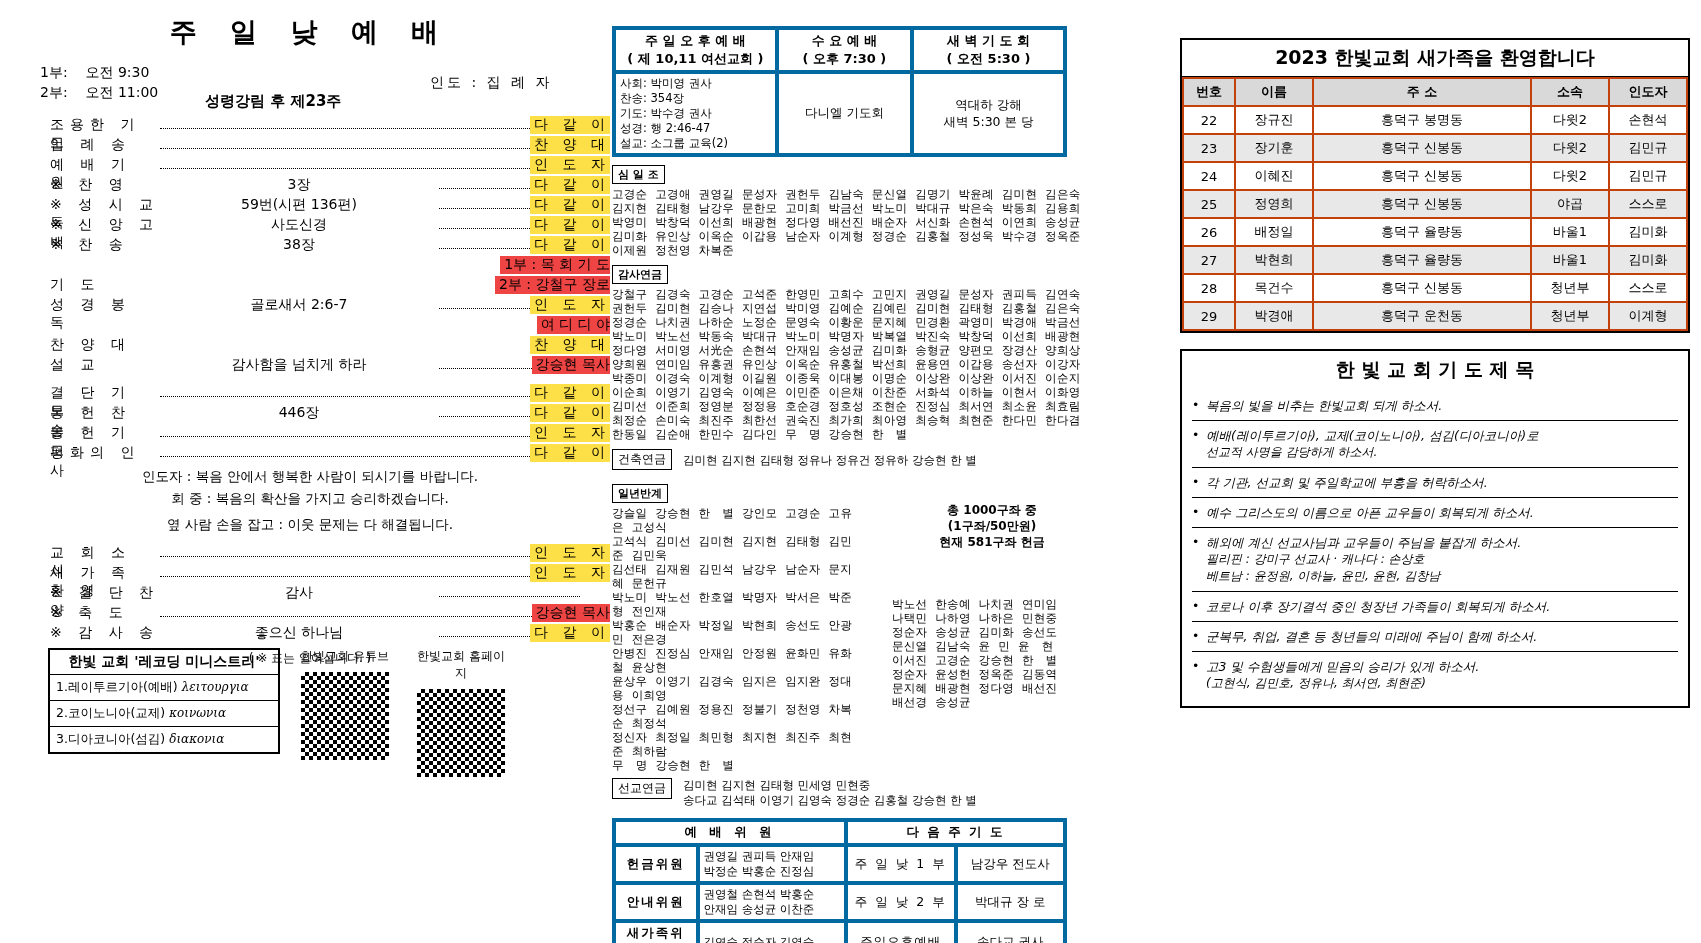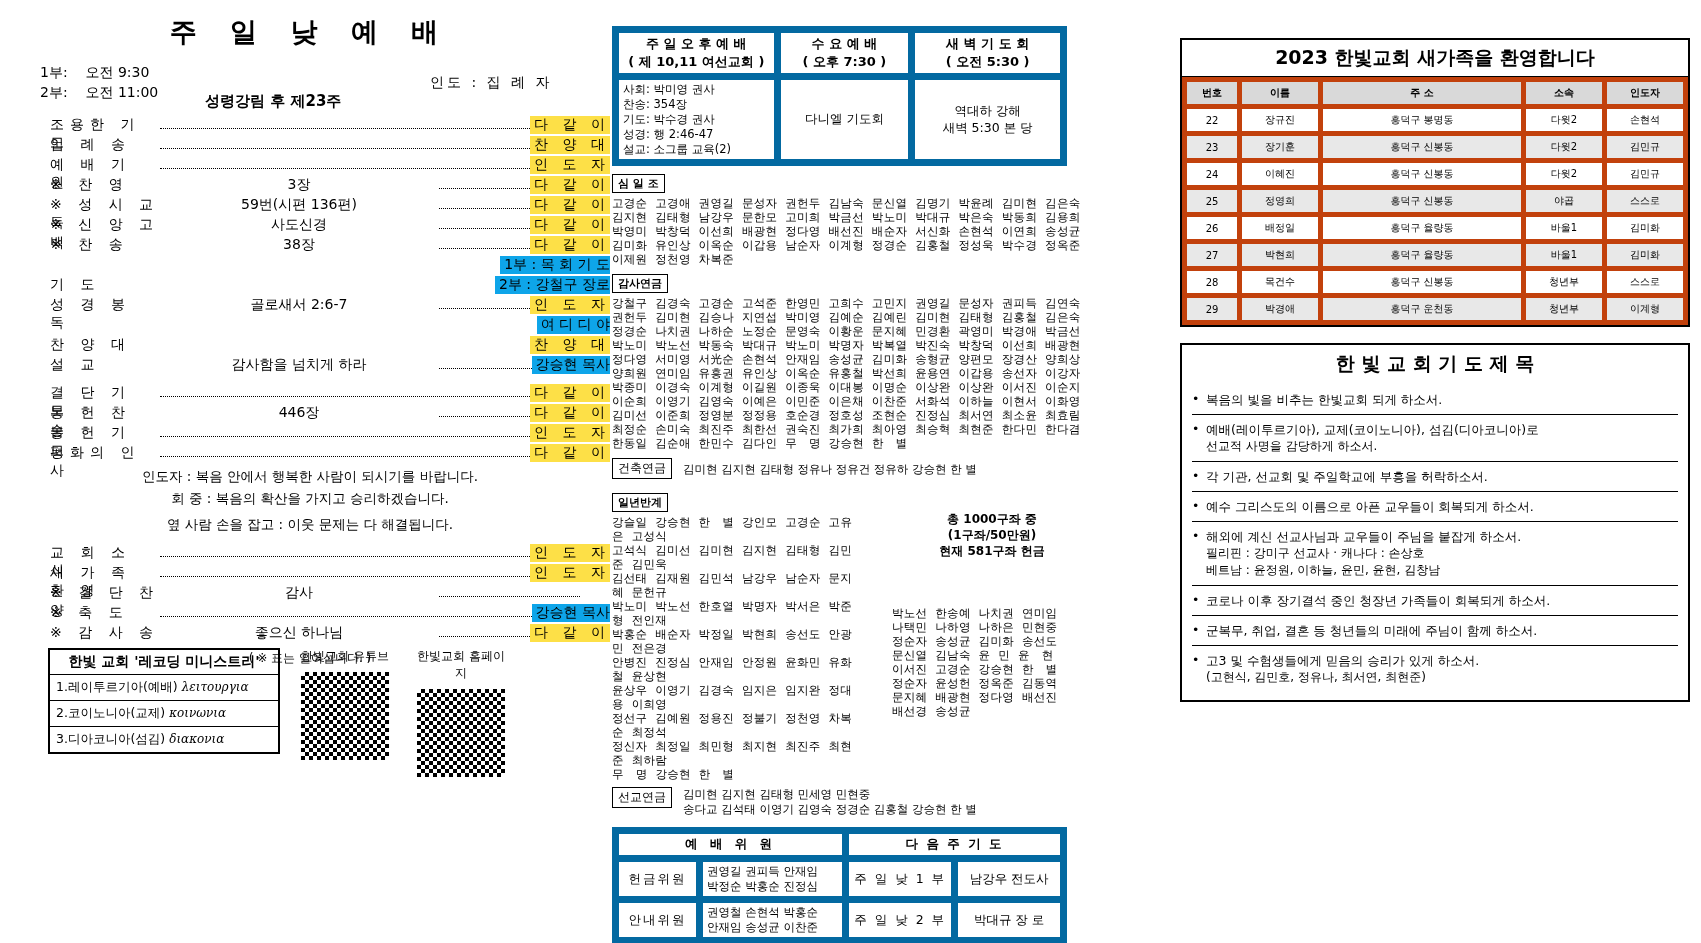--- a/index.html
+++ b/index.html
@@ -25,21 +25,21 @@
   .times .t2{position:absolute;left:30px;top:20px;}
   .times .sub{position:absolute;left:195px;top:10px;font-size:15px;font-weight:bold;margin-top:18px;}
   .times .guide{position:absolute;left:420px;top:10px;font-size:14px;letter-spacing:3px;}
 
   .order{margin-top:8px;font-size:14px;}
   .orow{position:relative;height:20px;}
   .orow .lbl{position:absolute;left:40px;width:110px;letter-spacing:6px;}
   .orow .dots{position:absolute;left:150px;width:420px;border-bottom:1px dotted #000;top:12px;}
   .orow .mid{position:absolute;left:150px;width:270px;text-align:center;background:#fff;padding:0 4px;}
   .orow .rgt{position:absolute;right:0;text-align:right;background:#fde047;padding-left:4px;letter-spacing:5px;}
-  .orow .rgt2{position:absolute;right:0;text-align:center;background:#0ea5e9;padding-left:4px;}
+  .orow .rgt2{position:absolute;right:0;text-align:center;background:#ef4444;padding-left:4px;}
 
   .center-line{text-align:center;font-size:13.5px;margin-top:4px;}
   .note-small{text-align:center;font-size:12px;margin-top:6px;}
 
   
   .recbox{position:absolute;left:38px;top:648px;width:228px;border:2px solid #000;}
   .recbox .hd{border-bottom:1px solid #000;text-align:center;font-size:14px;font-weight:bold;padding:3px 0;}
   .recbox .it{border-bottom:1px solid #000;font-size:12.5px;padding:4px 6px;}
   .recbox .it:last-child{border-bottom:none;}
   .recbox .gr{font-family:"DejaVu Serif",serif;font-style:italic;font-size:12px;}
@@ -47,51 +47,51 @@
   .qrwrap{position:absolute;left:288px;top:648px;width:210px;display:flex;gap:22px;}
   .qrblock{text-align:center;font-size:12px;}
   .qr{width:88px;height:88px;margin-top:4px;
       background-image:
         repeating-linear-gradient(90deg,#000 0 4px,#fff 4px 8px),
         repeating-linear-gradient(0deg,#000 0 4px,#fff 4px 8px);
       background-blend-mode:difference;border:3px solid #fff;outline:1px solid #fff;}
 
   
   table.grid{border-collapse:collapse;}
-  table.grid td,table.grid th{border:7px solid #0369a1;font-size:12.5px;padding:2px 4px;margin-left:23px;}
+  table.grid td,table.grid th{border:4px solid #0369a1;font-size:12.5px;padding:2px 4px;margin-left:23px;}
   .topTable{margin-top:26px;}
   .topTable td.h{text-align:center;font-weight:bold;font-size:13px;}
   .topTable td.l{font-size:11.5px;}
   .topTable td.c{text-align:center;}
 
   .secTag{display:inline-block;border:1px solid #000;font-size:11px;padding:1px 5px;margin-top:8px;font-weight:bold;}
   .names{font-size:11.5px;line-height:14px;margin-top:3px;letter-spacing:0.3px;white-space:pre-wrap;}
   .inline-tag{display:inline-block;border:1px solid #000;font-size:12px;padding:1px 5px;font-weight:normal;vertical-align:top;}
   .inline-names{display:inline-block;font-size:11.5px;margin-left:6px;}
 
   .offerbox{position:relative;}
   .offer-right{position:absolute;right:0;top:0;text-align:center;font-size:12px;line-height:16px;font-weight:bold;}
 
   .committee{margin-top:10px;}
   .committee td{font-size:12.5px;text-align:center;}
-  .committee td.n{font-weight:normal;letter-spacing:2px;}
+  .committee td.n{font-weight:bold;letter-spacing:2px;}
   .committee td.l{text-align:left;font-size:11.5px;}
 
   
   .newfam{border:2px solid #000;}
   .newfam .hd{text-align:center;font-weight:bold;font-size:19px;padding:5px 0;border-bottom:1px solid #000;}
   table.nf{border-collapse:collapse;width:100%;}
-  table.nf th,table.nf td{border:5px solid #c2410c;font-size:10px;padding:4px 2px;text-align:center;}
+  table.nf th,table.nf td{border:2px solid #c2410c;font-size:13px;padding:4px 2px;text-align:center;}
   table.nf th{background:#d9d9d9;font-weight:bold;}
   table.nf tr.alt td{background:#e8e8e8;}
 
   .prayer{border:2px solid #000;margin-top:16px;}
   .prayer .hd{text-align:center;font-weight:bold;font-size:19px;padding:6px 0 2px;}
   .prayer .sub{text-align:center;font-size:12.5px;padding-bottom:6px;border-bottom:1px solid #000;}
-  .prayer ul{list-style:none;margin:0;padding:6px 10px 8px 10px;}
+  .prayer ul{list-style:none;margin:0;padding:6px 10px 8px 10px;font-style:italic;}
   .prayer li{font-size:12.5px;line-height:17px;padding:6px 0 6px 14px;position:relative;border-bottom:1px solid #000;}
   .prayer li:last-child{border-bottom:none;}
   .prayer li:before{content:"•";position:absolute;left:0;top:5px;}
   .prayer li .sm{display:block;font-size:12px;}
 </style>
 </head>
 <body>
 
 <div class="page">
 

